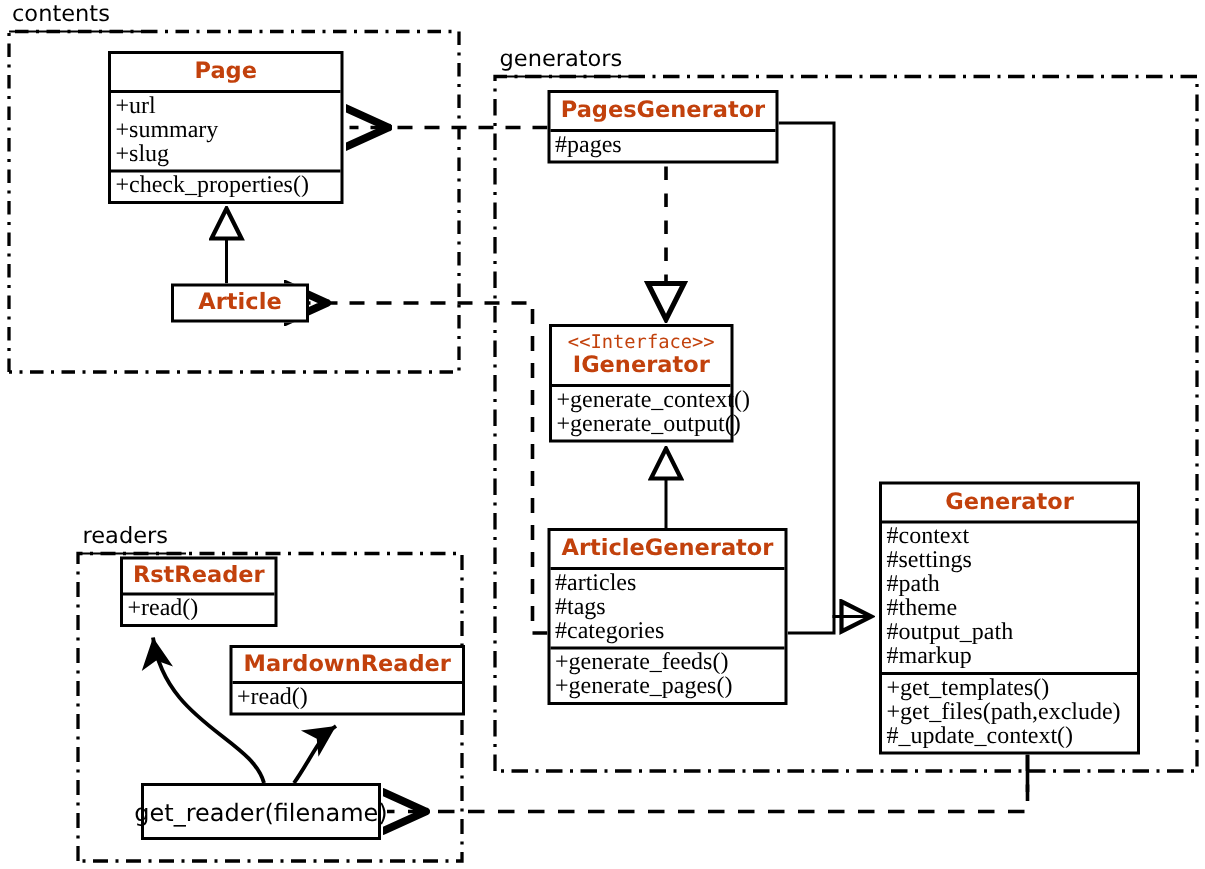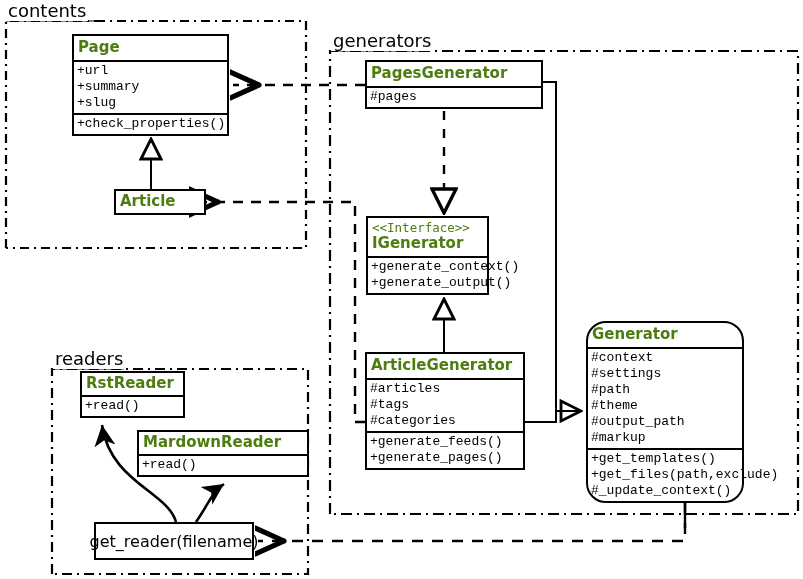--- a/index.html
+++ b/index.html
@@ -4,37 +4,37 @@
 <style>
   html,body{margin:0;padding:0;background:#ffffff;}
   body{width:803px;height:579px;overflow:hidden;
        font-family:"DejaVu Sans",sans-serif;}
   #diagram{position:relative;width:803px;height:579px;background:#fff;}
   svg{position:absolute;left:0;top:0;width:803px;height:579px;}
 
   
   .uml-box{position:absolute;box-sizing:border-box;background:#fff;
            border:2px solid #000;}
-  .uml-title{box-sizing:border-box;text-align:left;font-weight:bold;
-             font-size:15px;color:#4d7c0f;font-family:"DejaVu Sans",sans-serif;
+  .uml-title{box-sizing:border-box;text-align:center;font-weight:bold;
+             font-size:15px;color:#c2410c;font-family:"DejaVu Sans",sans-serif;
              padding:3px 4px 4px 4px;line-height:17px;}
   .uml-stereo{display:block;font-weight:normal;font-size:12.5px;
               font-family:"DejaVu Sans Mono",monospace;line-height:15px;}
   .uml-compartment{box-sizing:border-box;border-top:2px solid #000;
              padding:1px 2px 2px 3px;}
-  .uml-member{font-family:Liberation Mono, monospace;font-size:13px;
+  .uml-member{font-family:Liberation Serif, serif;font-size:16px;
               line-height:16px;color:#000;white-space:pre;}
   .plain-box{position:absolute;box-sizing:border-box;background:#fff;
              border:2px solid #000;display:flex;align-items:center;
              justify-content:center;}
   .plain-label{font-family:"DejaVu Sans",sans-serif;font-size:16px;color:#000;}
 
   
   .pkg-label{position:absolute;font-family:"DejaVu Sans",sans-serif;
-             font-size:18px;color:#000;background:#fff;
+             font-size:15px;color:#000;background:#fff;
              padding:0 2px;white-space:nowrap;}
 </style>
 </head>
 <body>
 
 <div id="diagram">
 
   <svg viewBox="0 0 803 579">
     <defs>
       <marker id="m-hollow-tri" viewBox="0 0 12 12" refX="11" refY="6" markerWidth="12" markerHeight="12" orient="auto-start-reverse">
@@ -119,21 +119,21 @@
     </div>
     <div class="uml-compartment">
       <div class="uml-member">+check_properties()</div>
     </div>
   </div>
 
   <div class="uml-box" style="left:114px;top:189px;width:92px;">
     <div class="uml-title" style="padding:2px 4px 3px 4px;">Article</div>
   </div>
 
-  <div class="uml-box" style="left:365px;top:60px;width:178px;">
+  <div class="uml-box" style="left:365px;top:60px;width:154px;">
     <div class="uml-title">PagesGenerator</div>
     <div class="uml-compartment">
       <div class="uml-member">#pages</div>
     </div>
   </div>
 
   <div class="uml-box" style="left:366px;top:216px;width:123px;">
     <div class="uml-title" style="padding:2px 4px 4px 4px;">
       <span class="uml-stereo">&lt;&lt;Interface&gt;&gt;</span>
       <span>IGenerator</span>
@@ -150,21 +150,21 @@
       <div class="uml-member">#articles</div>
       <div class="uml-member">#tags</div>
       <div class="uml-member">#categories</div>
     </div>
     <div class="uml-compartment">
       <div class="uml-member">+generate_feeds()</div>
       <div class="uml-member">+generate_pages()</div>
     </div>
   </div>
 
-  <div class="uml-box" style="left:586px;top:321px;width:158px;border-radius:20px;">
+  <div class="uml-box" style="left:586px;top:321px;width:174px;">
     <div class="uml-title">Generator</div>
     <div class="uml-compartment">
       <div class="uml-member">#context</div>
       <div class="uml-member">#settings</div>
       <div class="uml-member">#path</div>
       <div class="uml-member">#theme</div>
       <div class="uml-member">#output_path</div>
       <div class="uml-member">#markup</div>
     </div>
     <div class="uml-compartment">
@@ -174,21 +174,21 @@
     </div>
   </div>
 
   <div class="uml-box" style="left:80px;top:371px;width:105px;">
     <div class="uml-title" style="padding:2px 4px 3px 4px;">RstReader</div>
     <div class="uml-compartment">
       <div class="uml-member">+read()</div>
     </div>
   </div>
 
-  <div class="uml-box" style="left:137px;top:430px;width:172px;">
+  <div class="uml-box" style="left:153px;top:430px;width:157px;">
     <div class="uml-title" style="padding:2px 4px 3px 4px;">MardownReader</div>
     <div class="uml-compartment">
       <div class="uml-member">+read()</div>
     </div>
   </div>
 
   <div class="plain-box" style="left:94px;top:522px;width:160px;height:38px;">
     <span class="plain-label">get_reader(filename)</span>
   </div>
 

